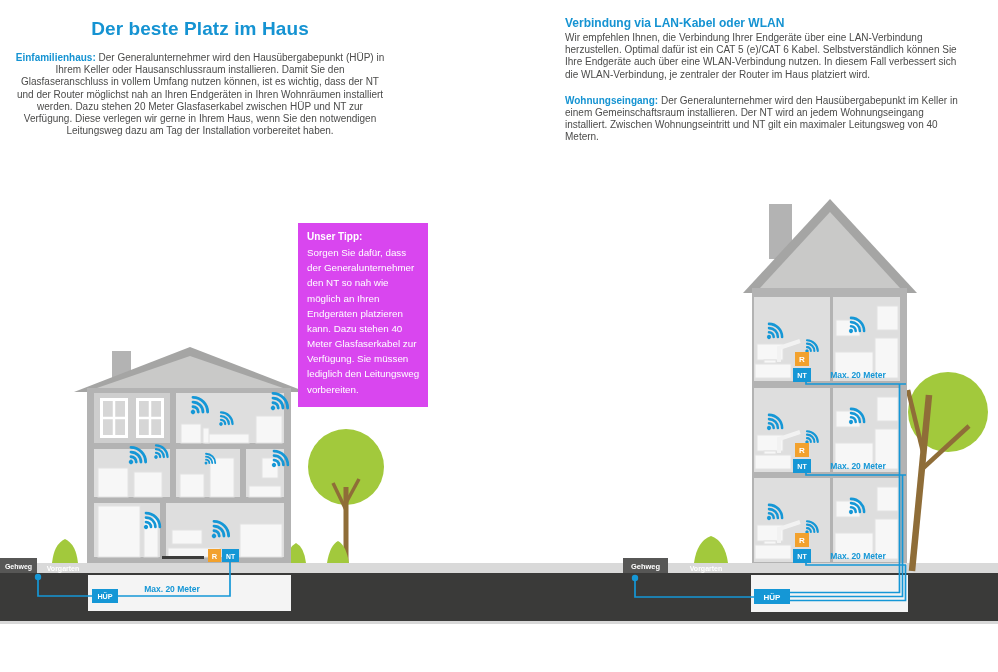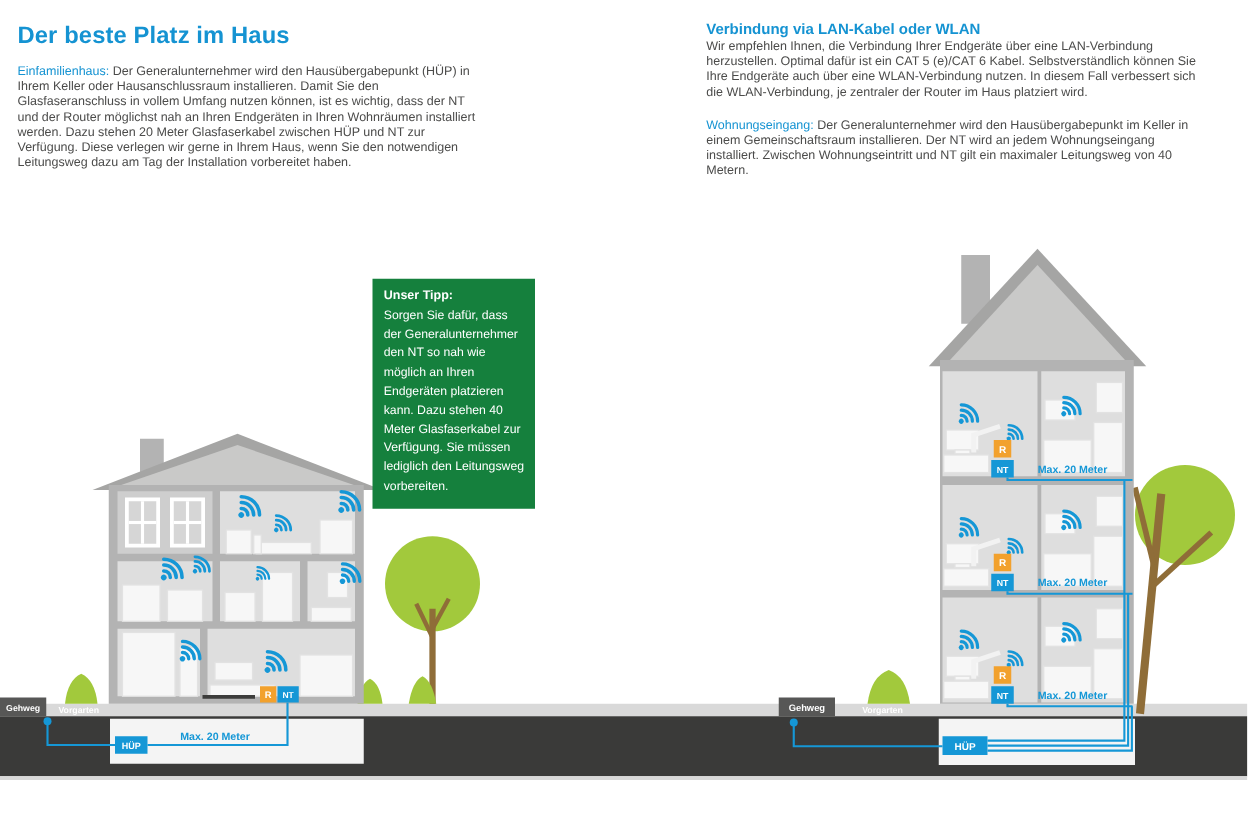--- a/index.html
+++ b/index.html
@@ -3,33 +3,33 @@
 <meta charset="utf-8">
 <style>
   html,body { margin:0; padding:0; background:#ffffff; }
   .page {
     position:relative; width:998px; height:672px; background:#ffffff;
     font-family:"Liberation Sans", sans-serif; overflow:hidden;
   }
   .illustration { position:absolute; left:0; top:0; width:998px; height:672px; }
 
   
-  .left-col  { position:absolute; left:14px;  top:18px;  width:372px; }
+  .left-col  { position:absolute; left:14px;  top:18px;  width:372px;text-align:center; }
   .right-col { position:absolute; left:565px; top:16px;  width:400px; }
 
   .title { color:#1593d2; font-size:19px; font-weight:bold; margin:0 0 12px 0; letter-spacing:0.1px; }
   .subtitle { color:#3c3c3b; font-size:11px; font-weight:bold; line-height:1.3; width:330px; margin:0 0 14px 0; }
   .para { color:#4b4b4a; font-size:10px; line-height:1.22; margin:0; }
-  .lead { color:#1593d2; font-weight:normal; }
+  .lead { color:#1593d2; font-weight:bold; }
   .rc-heading { color:#1593d2; font-size:12px; font-weight:bold; margin:0 0 2px 0; }
   .rc-para { color:#4b4b4a; font-size:10px; line-height:1.22; margin:0 0 14px 0; }
 
   .tip-box {
     position:absolute; left:298px; top:223px; width:130px; min-height:160px;
-    background:#15803d; color:#ffffff; padding:8px 8px 10px 9px; box-sizing:border-box;
+    background:#d946ef; color:#ffffff; padding:8px 8px 10px 9px; box-sizing:border-box;
   }
   .tip-title { font-size:10px; font-weight:bold; margin:0 0 3px 0; }
   .tip-body  { font-size:9.8px; line-height:1.55; margin:0; }
 
   
   .furn  { fill:#f7f7f7; stroke:#e2e2e2; stroke-width:1; }
   .blue-line { stroke:#1597d6; stroke-width:1.7; fill:none; }
   .wifi-dot { fill:#1597d6; }
   .wifi-arc { fill:none; stroke:#1597d6; stroke-linecap:round; }
   .svg-label-white { fill:#ffffff; font-weight:bold; font-family:"Liberation Sans", sans-serif; }

